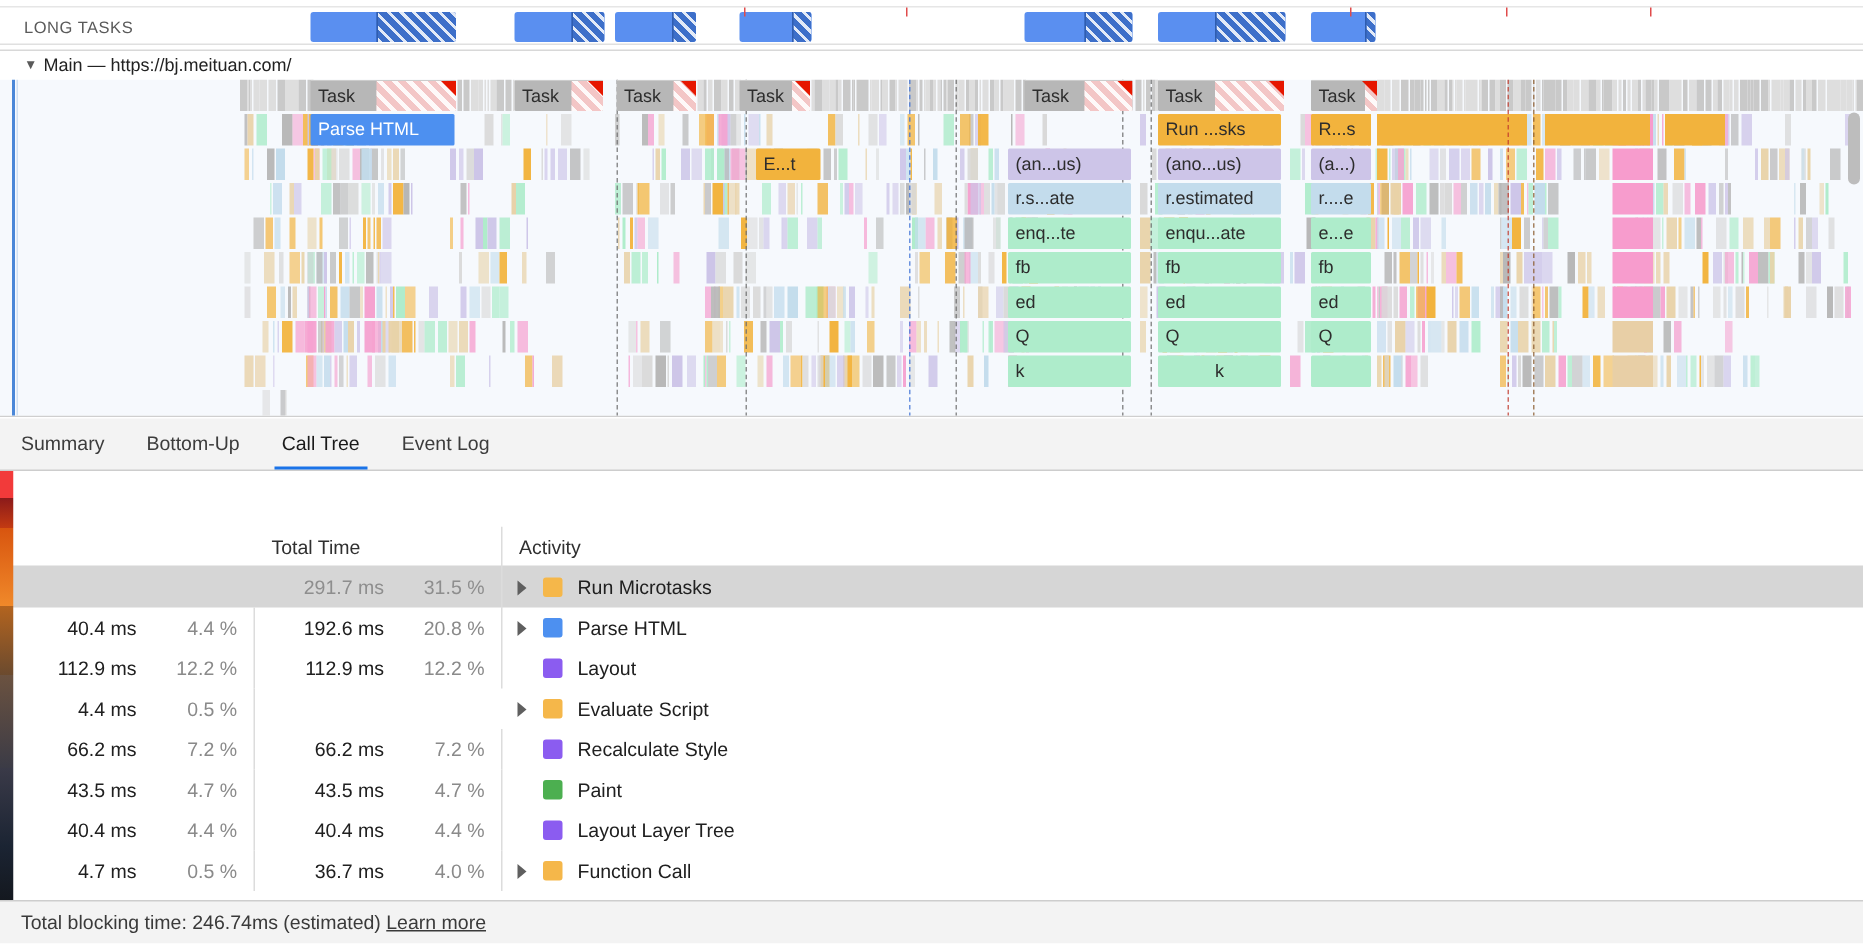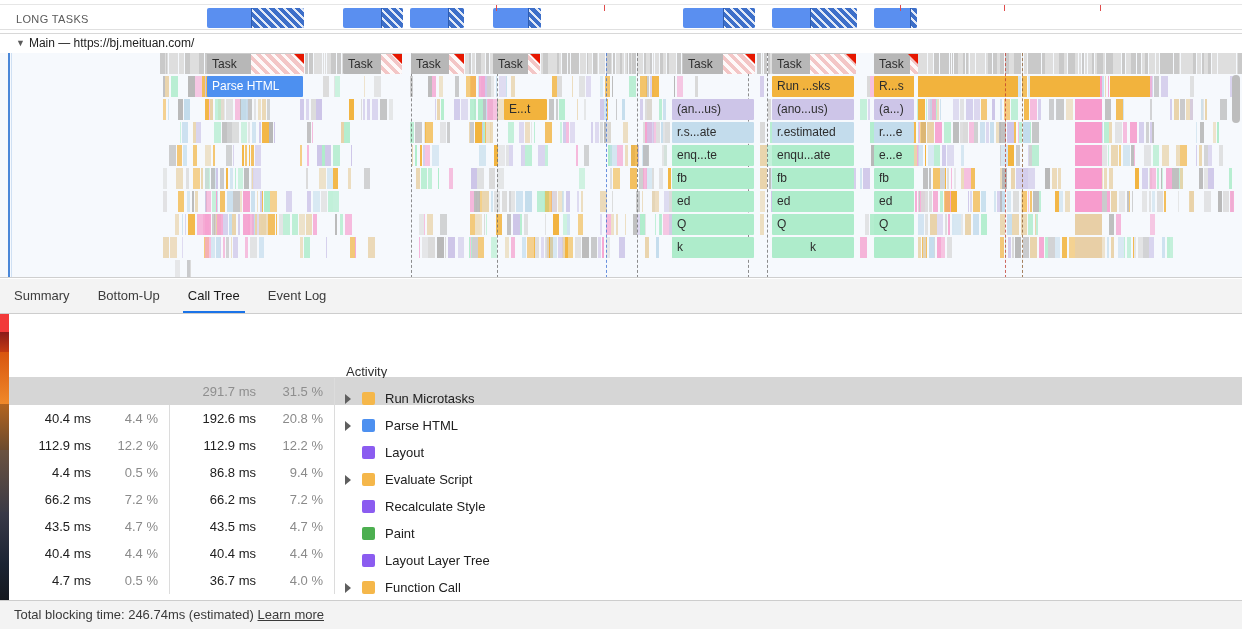--- a/index.html
+++ b/index.html
@@ -188,21 +188,21 @@
     background: #ffffff; border-bottom: 1px solid #d6d6d6;
     color: #303030; font-size: 13px;
   }
   .trow.selected { background: #d6d6d6; }
   .trow .c-self, .trow .c-total {
     position: absolute; top: 0; height: 27px; line-height: 27px;
     border-right: 1px solid #dcdcdc;
   }
   .trow .c-self  { left: 0;   width: 170px; }
   .trow .c-total { left: 170px; width: 165px; }
-  .trow .c-act   { position: absolute; left: 335px; top: 7px; height: 27px; line-height: 27px; }
+  .trow .c-act   { position: absolute; left: 335px; top: 0; height: 27px; line-height: 27px; }
   .trow.header .c-self,
   .trow.header .c-total,
   .trow.header .c-act { padding-left: 11px; }
 
   .ms {
     position: absolute; right: 78px; top: 0; height: 27px; line-height: 27px;
     font-size: 13px; color: #202020; text-align: right; width: 88px;
   }
   .pct {
     position: absolute; right: 7px; top: 3px; height: 21px; line-height: 21px;
@@ -1468,20 +1468,21 @@
     <div class="fs-seg" style="top:18px;height:20px;background:linear-gradient(#8b1a1a,#c33a12);"></div>
     <div class="fs-seg" style="top:38px;height:52px;background:linear-gradient(#d8550f,#f0892a);"></div>
     <div class="fs-seg" style="top:90px;height:46px;background:linear-gradient(#b3641f,#6b4a2e);"></div>
     <div class="fs-seg" style="top:136px;height:62px;background:linear-gradient(#6b5240,#3b3b46);"></div>
     <div class="fs-seg" style="top:198px;height:52px;background:linear-gradient(#3a3a48,#1b2433);"></div>
     <div class="fs-seg" style="top:250px;height:36px;background:linear-gradient(#1b2433,#14181f);"></div>
   </div>
 
   <div class="table-wrap">
     <div class="trow header">
+      <div class="c-total">Total Time</div>
       <div class="c-act">Activity</div>
     </div>
     <div id="table-rows">
         <div class="trow selected dim">
           <div class="c-total">
             <div class="ms"><span>291.7 ms</span></div>
             <div class="pct"><span>31.5 %</span></div>
           </div>
           <div class="c-act">
             <span class="disc"></span>
@@ -1516,24 +1517,20 @@
           <div class="c-act">
             <span class="swatch" style="background: rgb(139, 92, 240);"></span>
             <span class="act-name">Layout</span>
           </div>
         </div>
         <div class="trow">
           <div class="c-self">
             <div class="ms"><span>4.4 ms</span></div>
             <div class="pct"><span class="bgfill" style="width: 30px;"></span><span>0.5 %</span></div>
           </div>
-          <div class="c-total">
-            <div class="ms"><span>86.8 ms</span></div>
-            <div class="pct"><span class="bgfill" style="width: 62px;"></span><span>9.4 %</span></div>
-          </div>
           <div class="c-act">
             <span class="disc"></span>
             <span class="swatch" style="background: rgb(245, 183, 74);"></span>
             <span class="act-name">Evaluate Script</span>
           </div>
         </div>
         <div class="trow">
           <div class="c-self">
             <div class="ms"><span class="msfill" style="width: 50px;"></span><span>66.2 ms</span></div>
             <div class="pct"><span class="bgfill" style="width: 62px;"></span><span>7.2 %</span></div>

